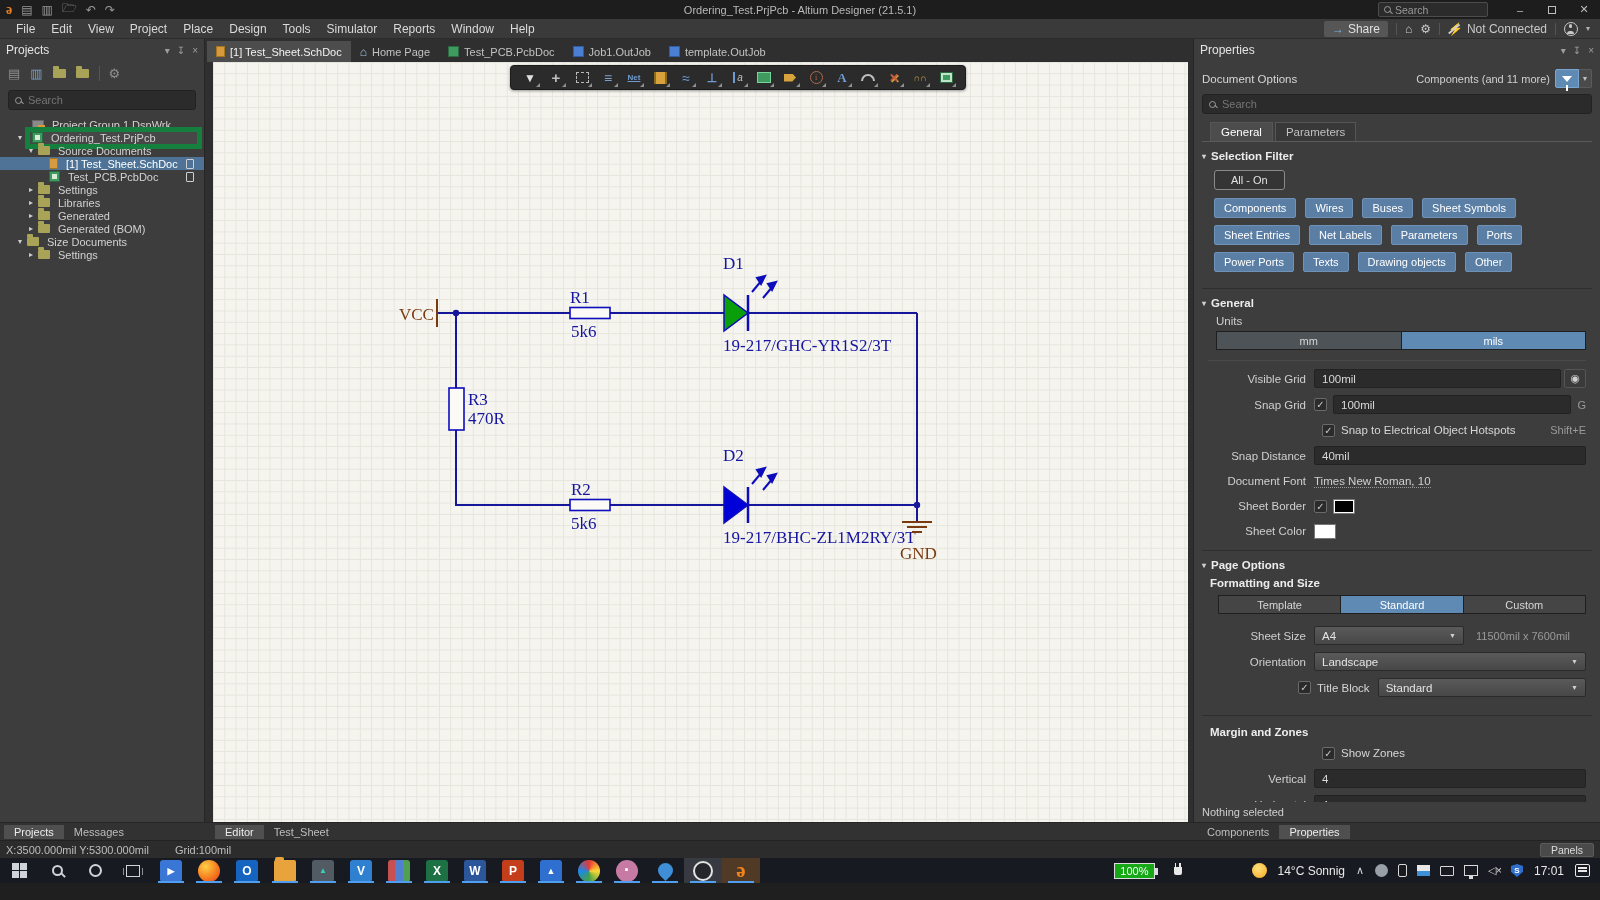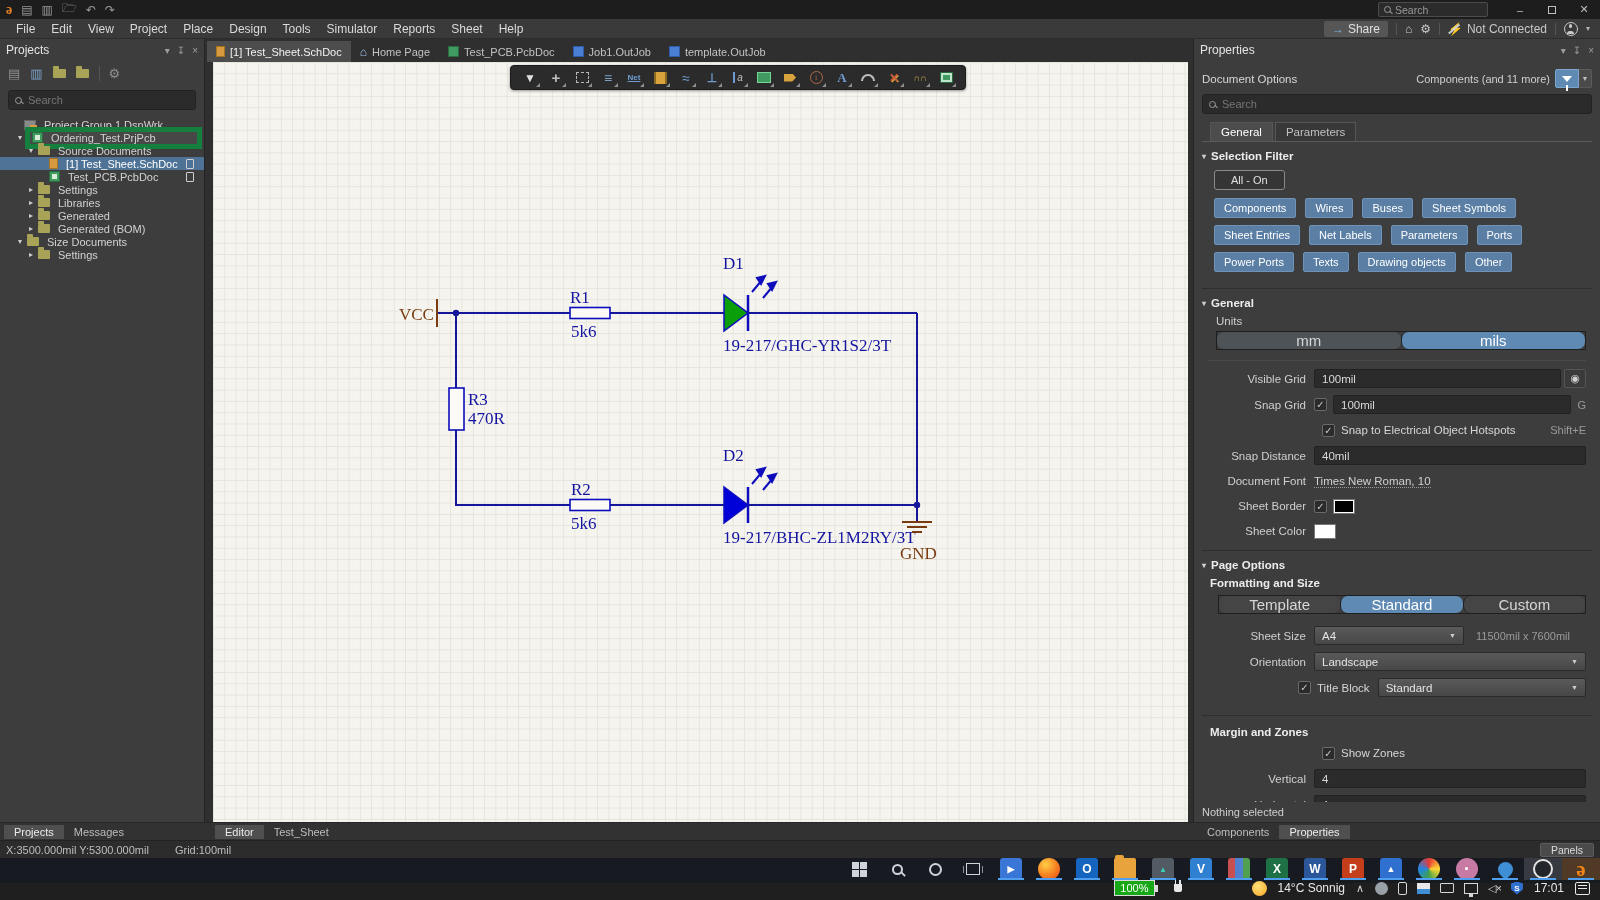--- a/index.html
+++ b/index.html
@@ -112,21 +112,21 @@
   .ptab-line { height:1px; background:#5a5a5a; margin:0 0 6px 0; }
   .sect-head { display:flex; align-items:center; gap:5px; font-weight:bold; font-size:11.5px; color:#ececec; margin:8px 0 6px 0; }
   .sect-head .sarr { font-size:8px; color:#cfcfcf; }
   .sect-rule { border-top:1px solid #2e2e2e; margin-top:10px; }
   .filters-wrap { padding:2px 4px 6px 12px; }
   .all-on-btn { background:#353535; border:1px solid #8a8a8a; border-radius:3px; color:#e0e0e0; font-size:11px; padding:3px 16px; display:inline-block; margin-bottom:8px; }
   .fbtns { display:flex; flex-wrap:wrap; gap:7px 9px; }
   .fbtn { background:#5a7ea4; border:1px solid #6f93b8; color:#fff; font-size:11px; padding:3px 9px; border-radius:2px; white-space:nowrap; }
   .units-label { color:#cfcfcf; font-size:11.5px; margin:2px 0 4px 14px; }
   .seg { display:flex; border:1px solid #1f1f1f; margin:0 6px 10px 14px; height:19px; }
-  .seg > div { flex:1; display:flex; align-items:center; justify-content:center; font-size:15px; color:#d6d6d6; background:#4e5358;border-radius:7px; }
+  .seg > div { flex:1; display:flex; align-items:center; justify-content:center; font-size:11px; color:#d6d6d6; background:#4e5358; }
   .seg > div.on { background:#5f8ab4; color:#fff; }
   .seg > div + div { border-left:1px solid #1f1f1f; }
   .hr-dim { height:1px; background:#2e2e2e; border-bottom:1px solid #4a4a4a; margin:4px 6px 8px 6px; }
   .prow { display:flex; align-items:center; margin:0 6px 7px 0; min-height:18px; }
   .prow .plabel { width:112px; text-align:right; color:#cfcfcf; font-size:11.5px; padding-right:8px; flex:none; }
   .pinput { flex:1; height:19px; background:#2b2b2b; border:1px solid #222; border-radius:2px; color:#d8d8d8; font-size:11.5px; padding:0 7px; font-family:"Liberation Sans",sans-serif; min-width:20px; }
   .sq-btn { width:22px; height:19px; background:#3a3a3a; border:1px solid #555; border-radius:2px; margin-left:3px; display:flex; align-items:center; justify-content:center; color:#cfcfcf; font-size:11px; }
   .cb { width:13px; height:13px; background:#2b2b2b; border:1px solid #6a6a6a; border-radius:2px; color:#c8c8c8; font-size:10px; line-height:11px; text-align:center; flex:none; margin-right:6px; }
   .hint { color:#9a9a9a; font-size:11px; margin-left:6px; flex:none; }
   .fontlink { color:#d0d0d0; font-size:11.5px; border-bottom:1px dotted #9a9a9a; }
@@ -139,21 +139,21 @@
   
   #bottom-tabs { position:absolute; left:0; top:822px; width:1600px; height:18px; background:#323232; border-top:1px solid #262626; }
   .btab-group { position:absolute; top:0; display:flex; height:18px; align-items:center; }
   .btab { padding:1px 10px; color:#bdbdbd; font-size:11px; }
   .btab.active { background:#4f4f4f; color:#ececec; }
   #statusbar { position:absolute; left:0; top:840px; width:1600px; height:18px; background:#2c2c2c; border-top:1px solid #222; display:flex; align-items:center; padding:0 6px; color:#bdbdbd; font-size:11px; }
   #statusbar .grid-info { margin-left:26px; }
   #panels-btn { margin-left:auto; background:#4a4a4a; border:1px solid #5c5c5c; border-radius:2px; color:#dcdcdc; padding:0 10px; height:14px; display:flex; align-items:center; font-size:10.5px; }
 
   
-  #taskbar { position:absolute; left:0; top:858px; width:1600px; height:25px; background:#171a21; display:flex; align-items:flex-end;flex-direction:column; }
+  #taskbar { position:absolute; left:0; top:858px; width:1600px; height:25px; background:#171a21; display:flex; align-items:center; }
   .task-left { display:flex; align-items:center; height:100%; }
   .sysico { width:38px; height:100%; display:flex; align-items:center; justify-content:center; position:relative; }
   .win-logo { width:15px; height:15px; display:grid; grid-template-columns:7px 7px; grid-template-rows:7px 7px; gap:1px; }
   .win-logo i { background:#cfd3da; }
   .mag-big { width:11px; height:11px; border:2px solid #cfd3da; border-radius:50%; position:relative; }
   .mag-big::after { content:''; position:absolute; width:6px; height:2px; background:#cfd3da; transform:rotate(45deg); right:-5px; bottom:-2px; }
   .cortana { width:13px; height:13px; border:2px solid #cfd3da; border-radius:50%; }
   .taskview { width:14px; height:12px; border:1.6px solid #cfd3da; position:relative; }
   .taskview::before { content:''; position:absolute; left:-4px; top:2px; width:3px; height:7px; border-left:1.6px solid #8a8f98; }
   .taskview::after { content:''; position:absolute; right:-4px; top:2px; width:3px; height:7px; border-right:1.6px solid #8a8f98; }
@@ -206,20 +206,21 @@
 
 <div id="titlebar">
   <div class="tb-quick">
     <span id="app-logo">ə</span>
     <span>▤</span>
     <span>▥</span>
     <span>🗁</span>
     <span>↶</span>
     <span>↷</span>
   </div>
+  <div id="win-title">Ordering_Test.PrjPcb - Altium Designer (21.5.1)</div>
   <div id="title-search">
     <span class="mag"></span>
     <span>Search</span>
   </div>
   <div id="win-controls">
     <div>–</div>
     <div>
         <span class="maxglyph"></span>
       </div>
     <div>✕</div>
@@ -230,21 +231,21 @@
   <div id="menu-items">
       <span class="menu-item">File</span>
       <span class="menu-item">Edit</span>
       <span class="menu-item">View</span>
       <span class="menu-item">Project</span>
       <span class="menu-item">Place</span>
       <span class="menu-item">Design</span>
       <span class="menu-item">Tools</span>
       <span class="menu-item">Simulator</span>
       <span class="menu-item">Reports</span>
-      <span class="menu-item">Sheet</span>
+      <span class="menu-item">Window</span>
       <span class="menu-item">Help</span>
     </div>
   <div id="menu-right">
     <div id="share-btn">
       <span class="share-arrow">→</span>
       <span>Share</span>
     </div>
     <div class="msep"></div>
     <span class="mini-ico">⌂</span>
     <span class="mini-ico">⚙</span>
@@ -273,21 +274,21 @@
     <span class="pt" style="color:#7aa0c8">▥</span>
     <span class="folder-ico"></span>
     <span class="folder-ico"></span>
     <span class="pt" style="border-left:1px solid #555;padding-left:9px">⚙</span>
   </div>
   <div class="searchbox">
     <span class="mag"></span>
     <input placeholder="Search" style="">
   </div>
   <div id="proj-tree">
-      <div class="trow  " style="padding-left:12px">
+      <div class="trow  " style="padding-left:20px">
       <span class="arr"></span>
       <span class="lbl-wrap">
           <span class="ti i-dsnwrk"></span>
       <span>Project Group 1.DsnWrk</span>
       </span>
       </div>
       <div class="trow  focused" style="padding-left:15px">
       <span class="arr">▾</span>
       <span class="lbl-wrap">
           <span class="ti i-prjpcb"></span>

